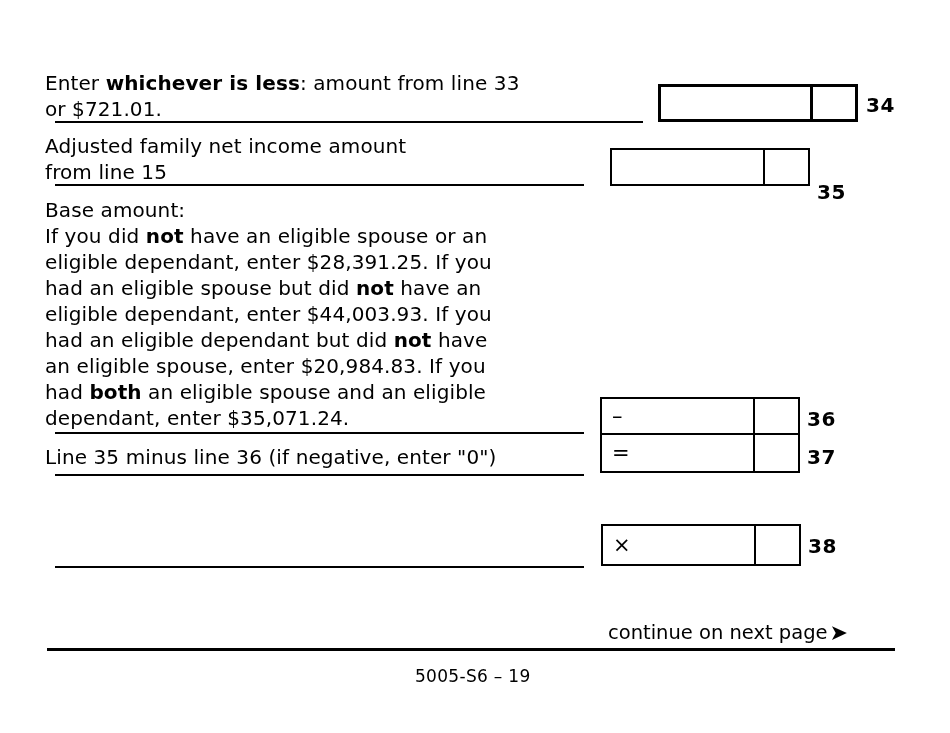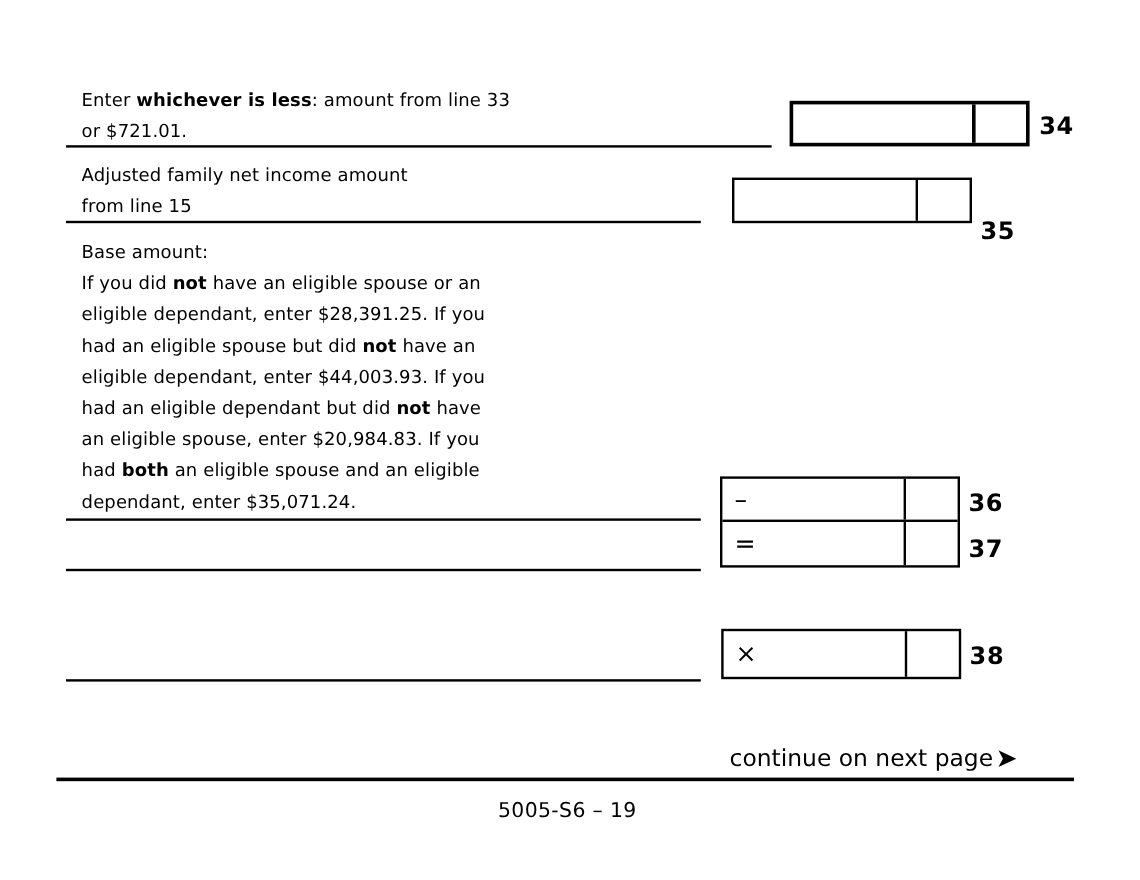--- a/index.html
+++ b/index.html
@@ -18,22 +18,22 @@
   .page {
     position: absolute;
     left: 0; top: 0;
     width: 950px;
     height: 733px;
   }
 
   
   .qtext {
     position: absolute;
-    left: 68px;
-    font-size: 15px;
+    left: 45px;
+    font-size: 20px;
     line-height: 26px;
     letter-spacing: 0.1px;
     color: #000;
     white-space: pre-wrap;
   }
   .qtext b { font-weight: 700; }
 
   
   .rule {
     position: absolute;
@@ -163,20 +163,21 @@
 eligible dependant, enter $28,391.25. If you
 had an eligible spouse but did <b>not</b> have an
 eligible dependant, enter $44,003.93. If you
 had an eligible dependant but did <b>not</b> have
 an eligible spouse, enter $20,984.83. If you
 had <b>both</b> an eligible spouse and an eligible
 dependant, enter $35,071.24.</div>
 
   <div class="rule" style="left:55px; top:432px; width:529px;"></div>
 
+  <div class="qtext" style="top:444px; width:560px;">Line 35 minus line 36 (if negative, enter "0")</div>
 
   <div class="rule" style="left:55px; top:474px; width:529px;"></div>
 
   <div class="boxpair" style="left:600px; top:397px; width:200px; height:76px;">
     <div class="prow first" style="height:36px;">
       <div class="main">
         <span class="op">–</span>
         <span></span>
       </div>
       <div class="cents" style="width:45px;"></div>

